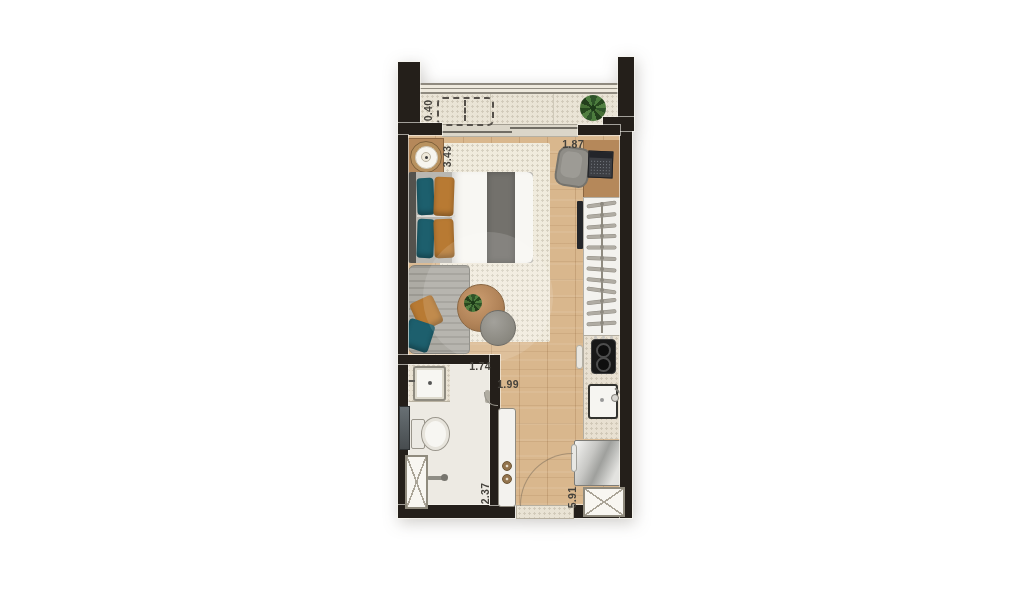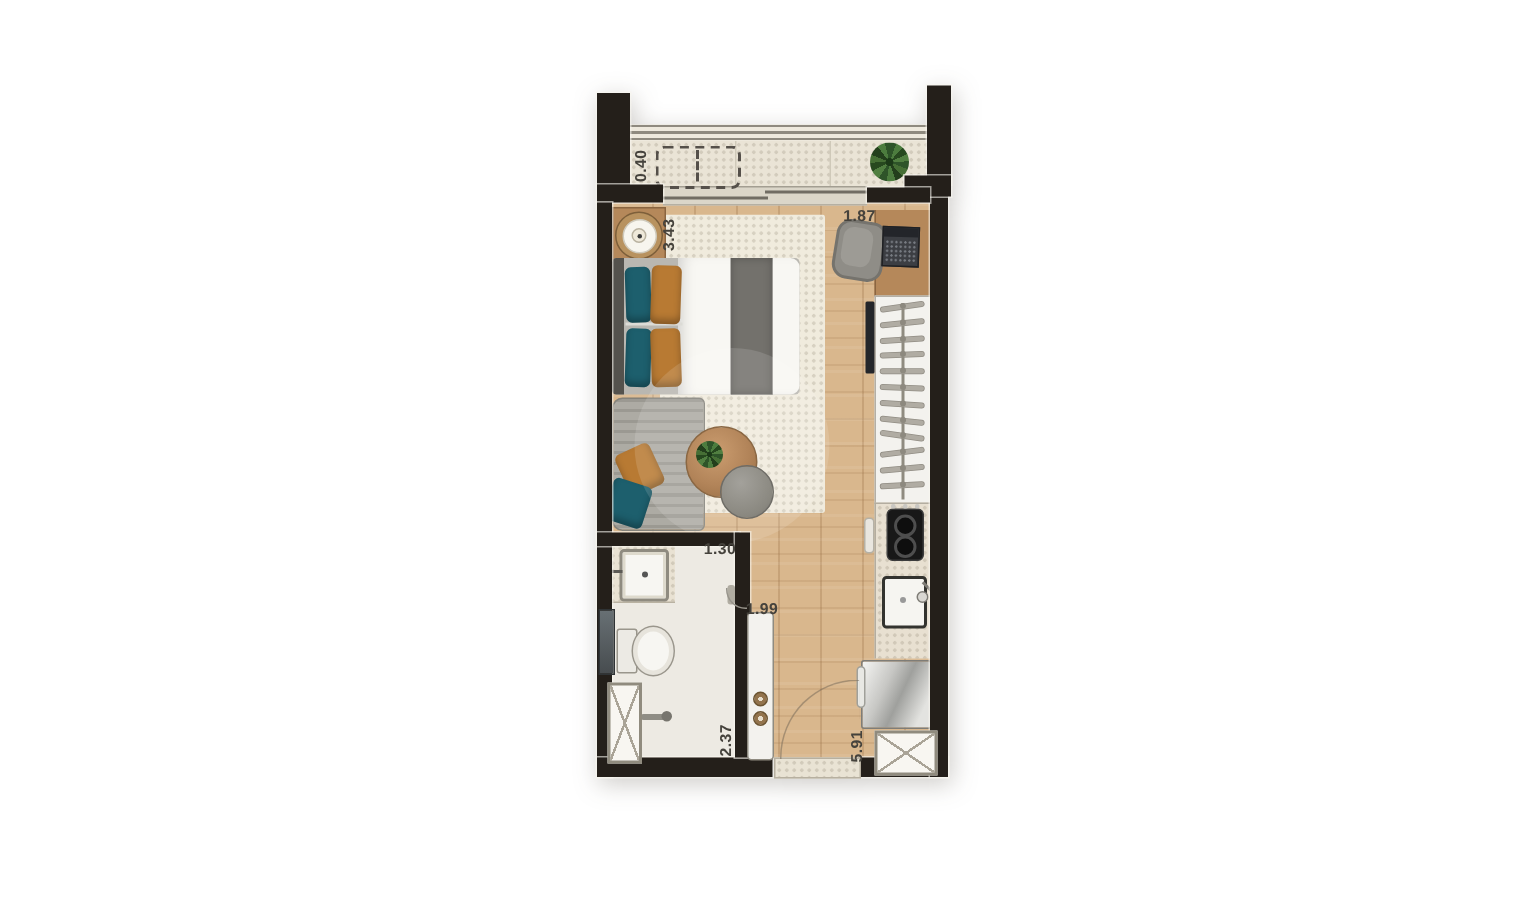--- a/index.html
+++ b/index.html
@@ -201,19 +201,19 @@
     <div style="position:absolute;left:3px;top:52px;width:8px;height:8px;border-radius:50%;border:1px solid #6b5432;background:radial-gradient(circle,#e6ddcb 0 1.5px,#93744d 1.6px);"></div>
     <div style="position:absolute;left:3px;top:65px;width:8px;height:8px;border-radius:50%;border:1px solid #6b5432;background:radial-gradient(circle,#e6ddcb 0 1.5px,#93744d 1.6px);"></div>
   </div>
 
   <div class="abs speckle" style="left:516px;top:505px;width:56px;height:12px;z-index:4;background-color:#e9e3d4;border:1px solid #b7b0a0;"></div>
   <div class="abs" style="left:520px;top:453px;width:52px;height:52px;border-top:1.5px solid rgba(115,103,86,.5);border-left:1.5px solid rgba(115,103,86,.5);border-top-left-radius:52px;z-index:4;"></div>
 
   <div class="dim rot" style="left:409px;top:104px;">0.40</div>
   <div class="dim rot" style="left:428px;top:150px;">3.43</div>
   <div class="dim" style="left:555px;top:137px;">1.87</div>
-  <div class="dim" style="left:462px;top:359px;">1.30</div>
-  <div class="dim" style="left:490px;top:399px;">1.99</div>
+  <div class="dim" style="left:462px;top:359px;">1.74</div>
+  <div class="dim" style="left:490px;top:377px;">1.99</div>
   <div class="dim rot" style="left:466px;top:487px;">2.37</div>
   <div class="dim rot" style="left:553px;top:491px;">5.91</div>
 
  </div>
 </div>
 
 </body></html>

